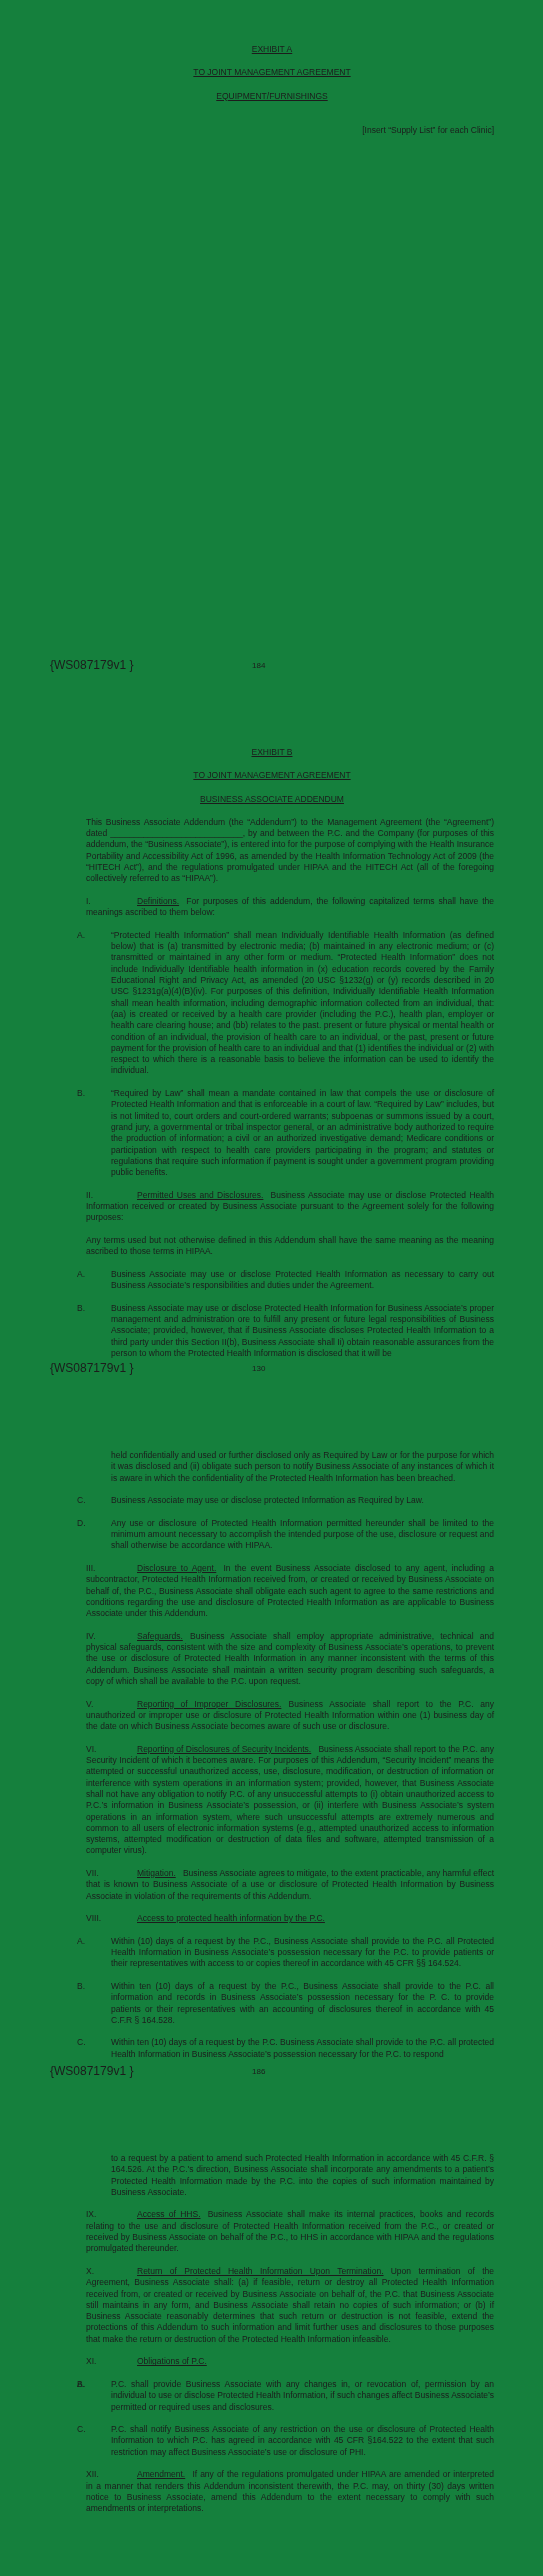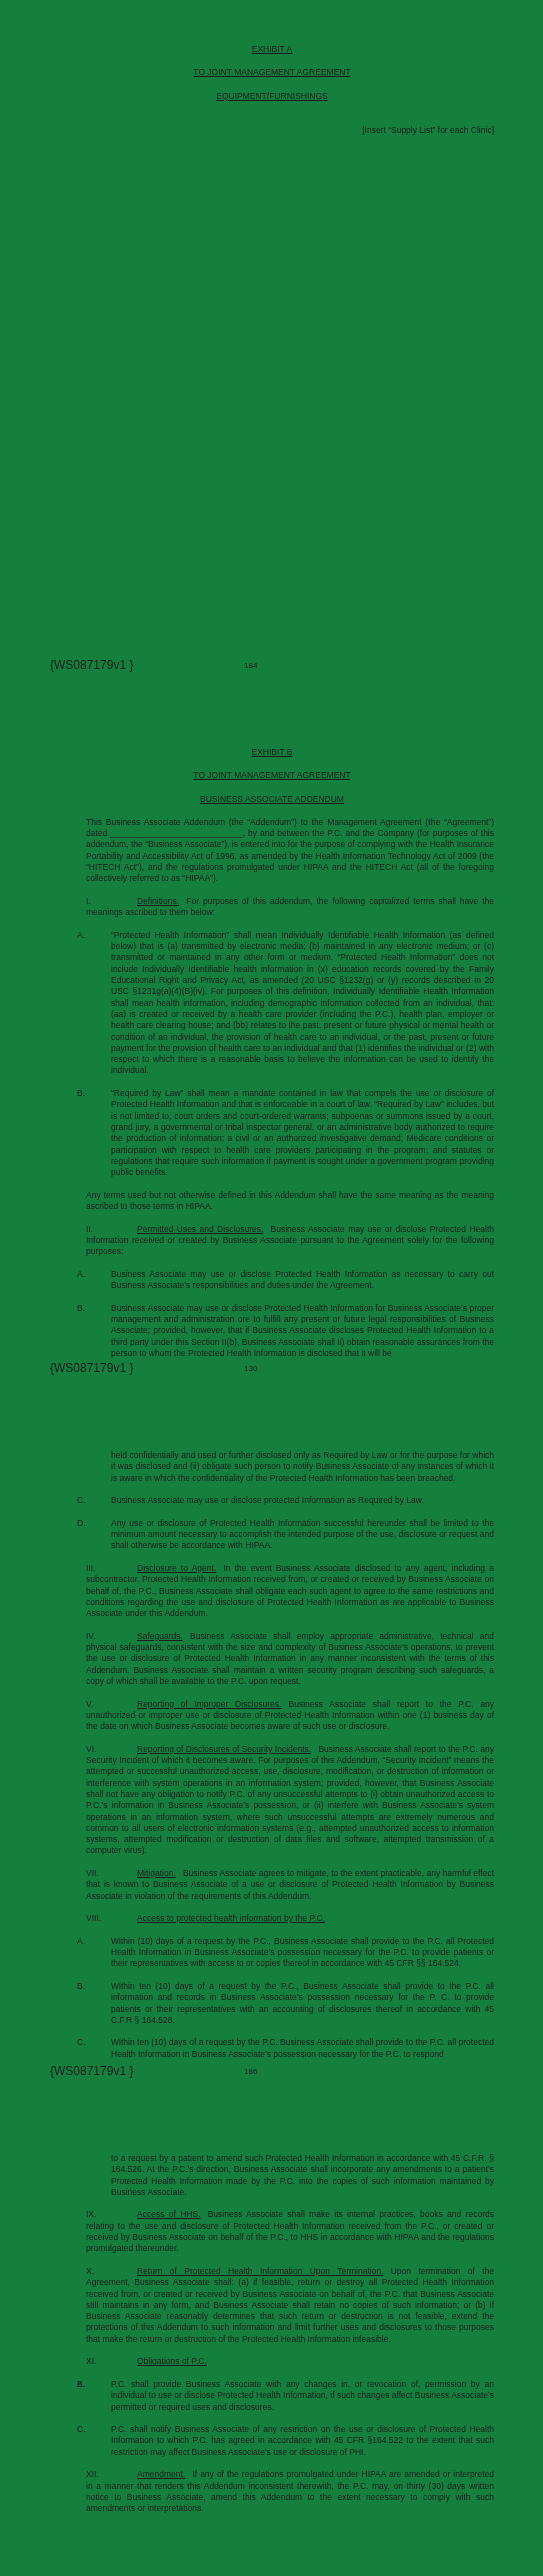--- a/index.html
+++ b/index.html
@@ -27,21 +27,21 @@
   .c-head span{text-decoration:underline;text-underline-offset:1px;}
   .c-text{text-align:right;margin-top:23px;}
   .para{margin-top:11.3px;text-align:justify;margin-left:36px;}
   .sec-num{display:inline-block;min-width:27px;}
   .sec-head{text-decoration:underline;text-underline-offset:1px;padding-left:24px;}
   .sec-gap{display:inline-block;width:7.2px;}
   .item{position:relative;margin-top:11.3px;padding-left:61px;text-align:justify;}
   .item .letter{position:absolute;left:27px;top:0;}
   .item-cont{margin-top:11.3px;padding-left:61px;text-align:justify;}
   .footer-code{position:absolute;left:50px;top:660px;font-size:12px;}
-  .footer-num{position:absolute;left:244px;top:660px;font-size:8px;}
+  .footer-num{position:absolute;left:252px;top:660px;font-size:8px;}
 </style>
 </head>
 <body>
 
 <div id="doc">
     <div class="page">
       <div class="content">
         <div class="c-head"><span>EXHIBIT A</span></div>
         <div class="c-head"><span>TO JOINT MANAGEMENT AGREEMENT</span></div>
         <div class="c-head"><span>EQUIPMENT/FURNISHINGS</span></div>
@@ -52,33 +52,33 @@
     </div>
     <div class="page">
       <div class="content">
         <div class="c-head"><span>EXHIBIT B</span></div>
         <div class="c-head"><span>TO JOINT MANAGEMENT AGREEMENT</span></div>
         <div class="c-head"><span>BUSINESS ASSOCIATE ADDENDUM</span></div>
         <div class="para">This Business Associate Addendum (the “Addendum”) to the Management Agreement (the “Agreement”) dated ____________________________, by and between the P.C. and the Company (for purposes of this addendum, the “Business Associate”), is entered into for the purpose of complying with the Health Insurance Portability and Accessibility Act of 1996, as amended by the Health Information Technology Act of 2009 (the “HITECH Act”), and the regulations promulgated under HIPAA and the HITECH Act (all of the foregoing collectively referred to as “HIPAA”).</div>
         <div class="para"><span class="sec-num">I.</span><span class="sec-head">Definitions.</span><span class="sec-gap"></span><span>For purposes of this addendum, the following capitalized terms shall have the meanings ascribed to them below:</span></div>
         <div class="item"><span class="letter">A.</span><span>“Protected Health Information” shall mean Individually Identifiable Health Information (as defined below) that is (a) transmitted by electronic media; (b) maintained in any electronic medium; or (c) transmitted or maintained in any other form or medium.  “Protected Health Information” does not include Individually Identifiable health information in (x) education records covered by the Family Educational Right and Privacy Act, as amended (20 USC §1232(g) or (y) records described in 20 USC §1231g(a)(4)(B)(iv).  For purposes of this definition, Individually Identifiable Health Information shall mean health information, including demographic information collected from an individual, that:  (aa) is created or received by a health care provider (including the P.C.), health plan, employer or health care clearing house; and (bb) relates to the past. present or future physical or mental health or condition of an individual, the provision of health care to an individual, or the past, present or future payment for the provision of health care to an individual and that (1) identifies the individual or (2) with respect to which there is a reasonable basis to believe the information can be used to identify the individual.</span></div>
         <div class="item"><span class="letter">B.</span><span>“Required by Law” shall mean a mandate contained in law that compels the use or disclosure of Protected Health Information and that is enforceable in a court of law.  “Required by Law” includes, but is not limited to, court orders and court-ordered warrants; subpoenas or summons issued by a court, grand jury, a governmental or tribal inspector general, or an administrative body authorized to require the production of information; a civil or an authorized investigative demand; Medicare conditions or participation with respect to health care providers participating in the program; and statutes or regulations that require such information if payment is sought under a government program providing public benefits.</span></div>
+        <div class="para"><span class="sec-num">II.</span><span class="sec-head">Permitted Uses and Disclosures.</span><span class="sec-gap"></span><span>Business Associate may use or disclose Protected Health Information received or created by Business Associate pursuant to the Agreement solely for the following purposes:</span></div>
         <div class="para">Any terms used but not otherwise defined in this Addendum shall have the same meaning as the meaning ascribed to those terms in HIPAA.</div>
-        <div class="para"><span class="sec-num">II.</span><span class="sec-head">Permitted Uses and Disclosures.</span><span class="sec-gap"></span><span>Business Associate may use or disclose Protected Health Information received or created by Business Associate pursuant to the Agreement solely for the following purposes:</span></div>
         <div class="item"><span class="letter">A.</span><span>Business Associate may use or disclose Protected Health Information as necessary to carry out Business Associate’s responsibilities and duties under the Agreement.</span></div>
         <div class="item"><span class="letter">B.</span><span>Business Associate may use or disclose Protected Health Information for Business Associate’s proper management and administration ore to fulfill any present or future legal responsibilities of Business Associate; provided, however, that if Business Associate discloses Protected Health Information to a third party under this Section II(b), Business Associate shall Ii) obtain reasonable assurances from the person to whom the Protected Health Information is disclosed that it will be</span></div>
       </div>
       <div class="footer-code">{WS087179v1 }</div>
       <div class="footer-num">130</div>
     </div>
     <div class="page">
       <div class="content">
         <div class="item-cont">held confidentially and used or further disclosed only as Required by Law or for the purpose for which it was disclosed and (ii) obligate such person to notify Business Associate of any instances of which it is aware in which the confidentiality of the Protected Health Information has been breached.</div>
         <div class="item"><span class="letter">C.</span><span>Business Associate may use or disclose protected Information as Required by Law.</span></div>
-        <div class="item"><span class="letter">D.</span><span>Any use or disclosure of Protected Health Information successful hereunder shall be limited to the minimum amount necessary to accomplish the intended purpose of the use, disclosure or request and shall otherwise be accordance with HIPAA.</span></div>
+        <div class="item"><span class="letter">D.</span><span>Any use or disclosure of Protected Health Information permitted hereunder shall be limited to the minimum amount necessary to accomplish the intended purpose of the use, disclosure or request and shall otherwise be accordance with HIPAA.</span></div>
         <div class="para"><span class="sec-num">III.</span><span class="sec-head">Disclosure to Agent.</span><span class="sec-gap"></span><span>In the event Business Associate disclosed to any agent, including a subcontractor, Protected Health Information received from, or created or received by Business Associate on behalf of, the P.C., Business Associate shall obligate each such agent to agree to the same restrictions and conditions regarding the use and disclosure of Protected Health Information as are applicable to Business Associate under this Addendum.</span></div>
         <div class="para"><span class="sec-num">IV.</span><span class="sec-head">Safeguards.</span><span class="sec-gap"></span><span>Business Associate shall employ appropriate administrative, technical and physical safeguards, consistent with the size and complexity of Business Associate’s operations, to prevent the use or disclosure of Protected Health Information in any manner inconsistent with the terms of this Addendum.  Business Associate shall maintain a written security program describing such safeguards, a copy of which shall be available to the P.C. upon request.</span></div>
         <div class="para"><span class="sec-num">V.</span><span class="sec-head">Reporting of Improper Disclosures.</span><span class="sec-gap"></span><span>Business Associate shall report to the P.C. any unauthorized or improper use or disclosure of Protected Health Information within one (1) business day of the date on which Business Associate becomes aware of such use or disclosure.</span></div>
         <div class="para"><span class="sec-num">VI.</span><span class="sec-head">Reporting of Disclosures of Security Incidents.</span><span class="sec-gap"></span><span>Business Associate shall report to the P.C. any Security Incident of which it becomes aware.  For purposes of this Addendum, “Security Incident” means the attempted or successful unauthorized access, use, disclosure, modification, or destruction of information or interference with system operations in an information system; provided, however, that Business Associate shall not have any obligation to notify P.C. of any unsuccessful attempts to (i) obtain unauthorized access to P.C.’s information in Business Associate’s possession, or (ii) interfere with Business Associate’s system operations in an information system, where such unsuccessful attempts are extremely numerous and common to all users of electronic information systems (e.g., attempted unauthorized access to information systems, attempted modification or destruction of data files and software, attempted transmission of a computer virus).</span></div>
         <div class="para"><span class="sec-num">VII.</span><span class="sec-head">Mitigation.</span><span class="sec-gap"></span><span>Business Associate agrees to mitigate, to the extent practicable, any harmful effect that is known to Business Associate of a use or disclosure of Protected Health Information by Business Associate in violation of the requirements of this Addendum.</span></div>
         <div class="para"><span class="sec-num">VIII.</span><span class="sec-head">Access to protected health information by the P.C.</span></div>
         <div class="item"><span class="letter">A.</span><span>Within (10) days of a request by the P.C., Business Associate shall provide to the P.C. all Protected Health Information in Business Associate’s possession necessary for the P.C. to provide patients or their representatives with access to or copies thereof in accordance with 45 CFR §§ 164.524.</span></div>
         <div class="item"><span class="letter">B.</span><span>Within ten (10) days of a request by the P.C., Business Associate shall provide to the P.C. all information and records in Business Associate’s possession necessary for the P. C. to provide patients or their representatives with an accounting of disclosures thereof in accordance with 45 C.F.R § 164.528.</span></div>
         <div class="item"><span class="letter">C.</span><span>Within ten (10) days of a request by the P.C. Business Associate shall provide to the P.C. all protected Health Information in Business Associate’s possession necessary for the P.C. to respond</span></div>
       </div>

